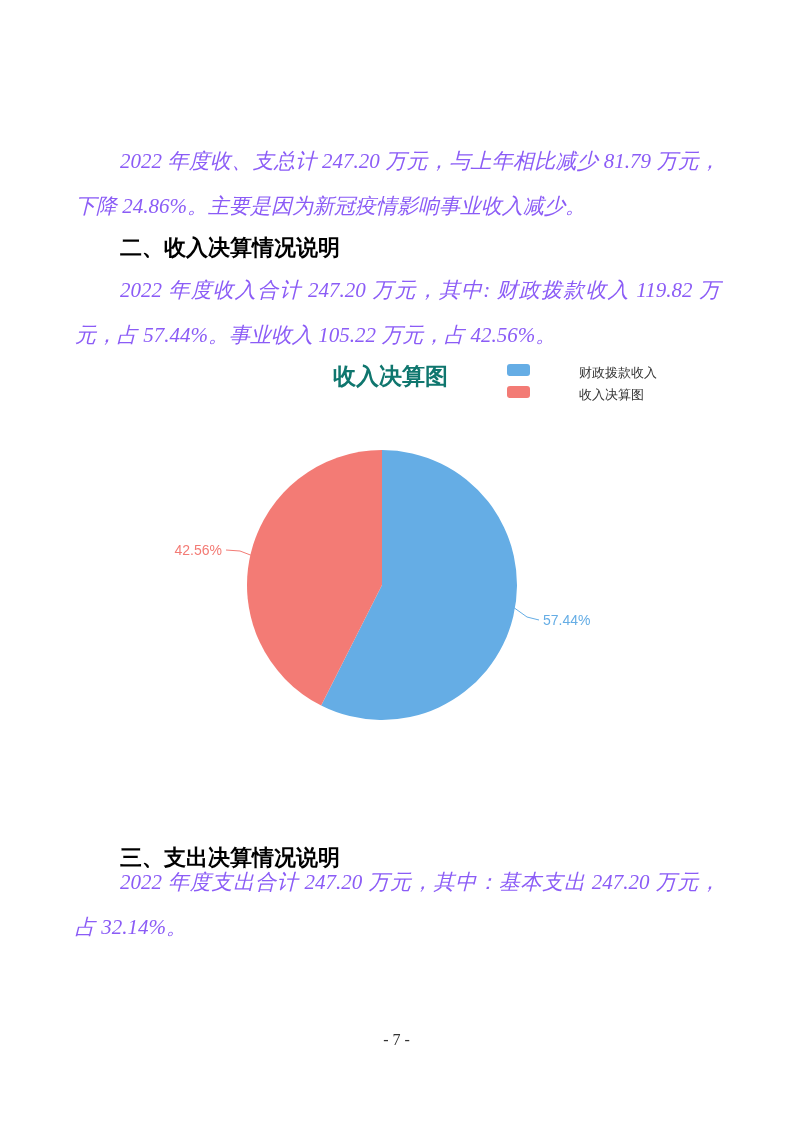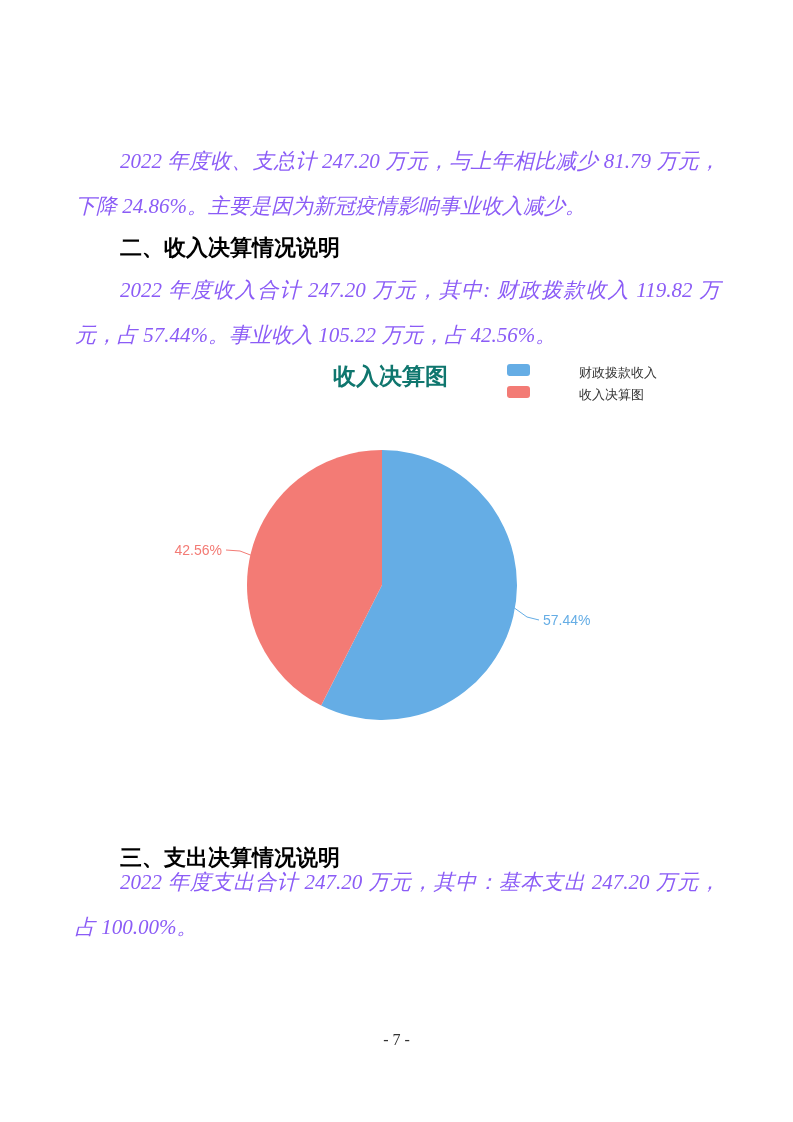--- a/index.html
+++ b/index.html
@@ -78,17 +78,17 @@
       <polyline class="leader" points="353,167 367,177 379,180" stroke="#65ADE5"></polyline>
       <text class="pct" x="62" y="115" text-anchor="end" fill="#F37B75">42.56%</text>
       <text class="pct" x="383" y="185" fill="#65ADE5">57.44%</text>
     </svg>
   </div>
 
   <h2 class="heading" style="top:835px">三、支出决算情况说明</h2>
 
   <div class="para" style="top:860px">
     <div class="line justify indent">2022 年度支出合计 247.20 万元，其中：基本支出 247.20 万元，</div>
-    <div class="line">占 100.00%。</div>
+    <div class="line">占 32.14%。</div>
   </div>
 
   <div class="pagenum">- 7 -</div>
 </div>
 
 </body></html>

